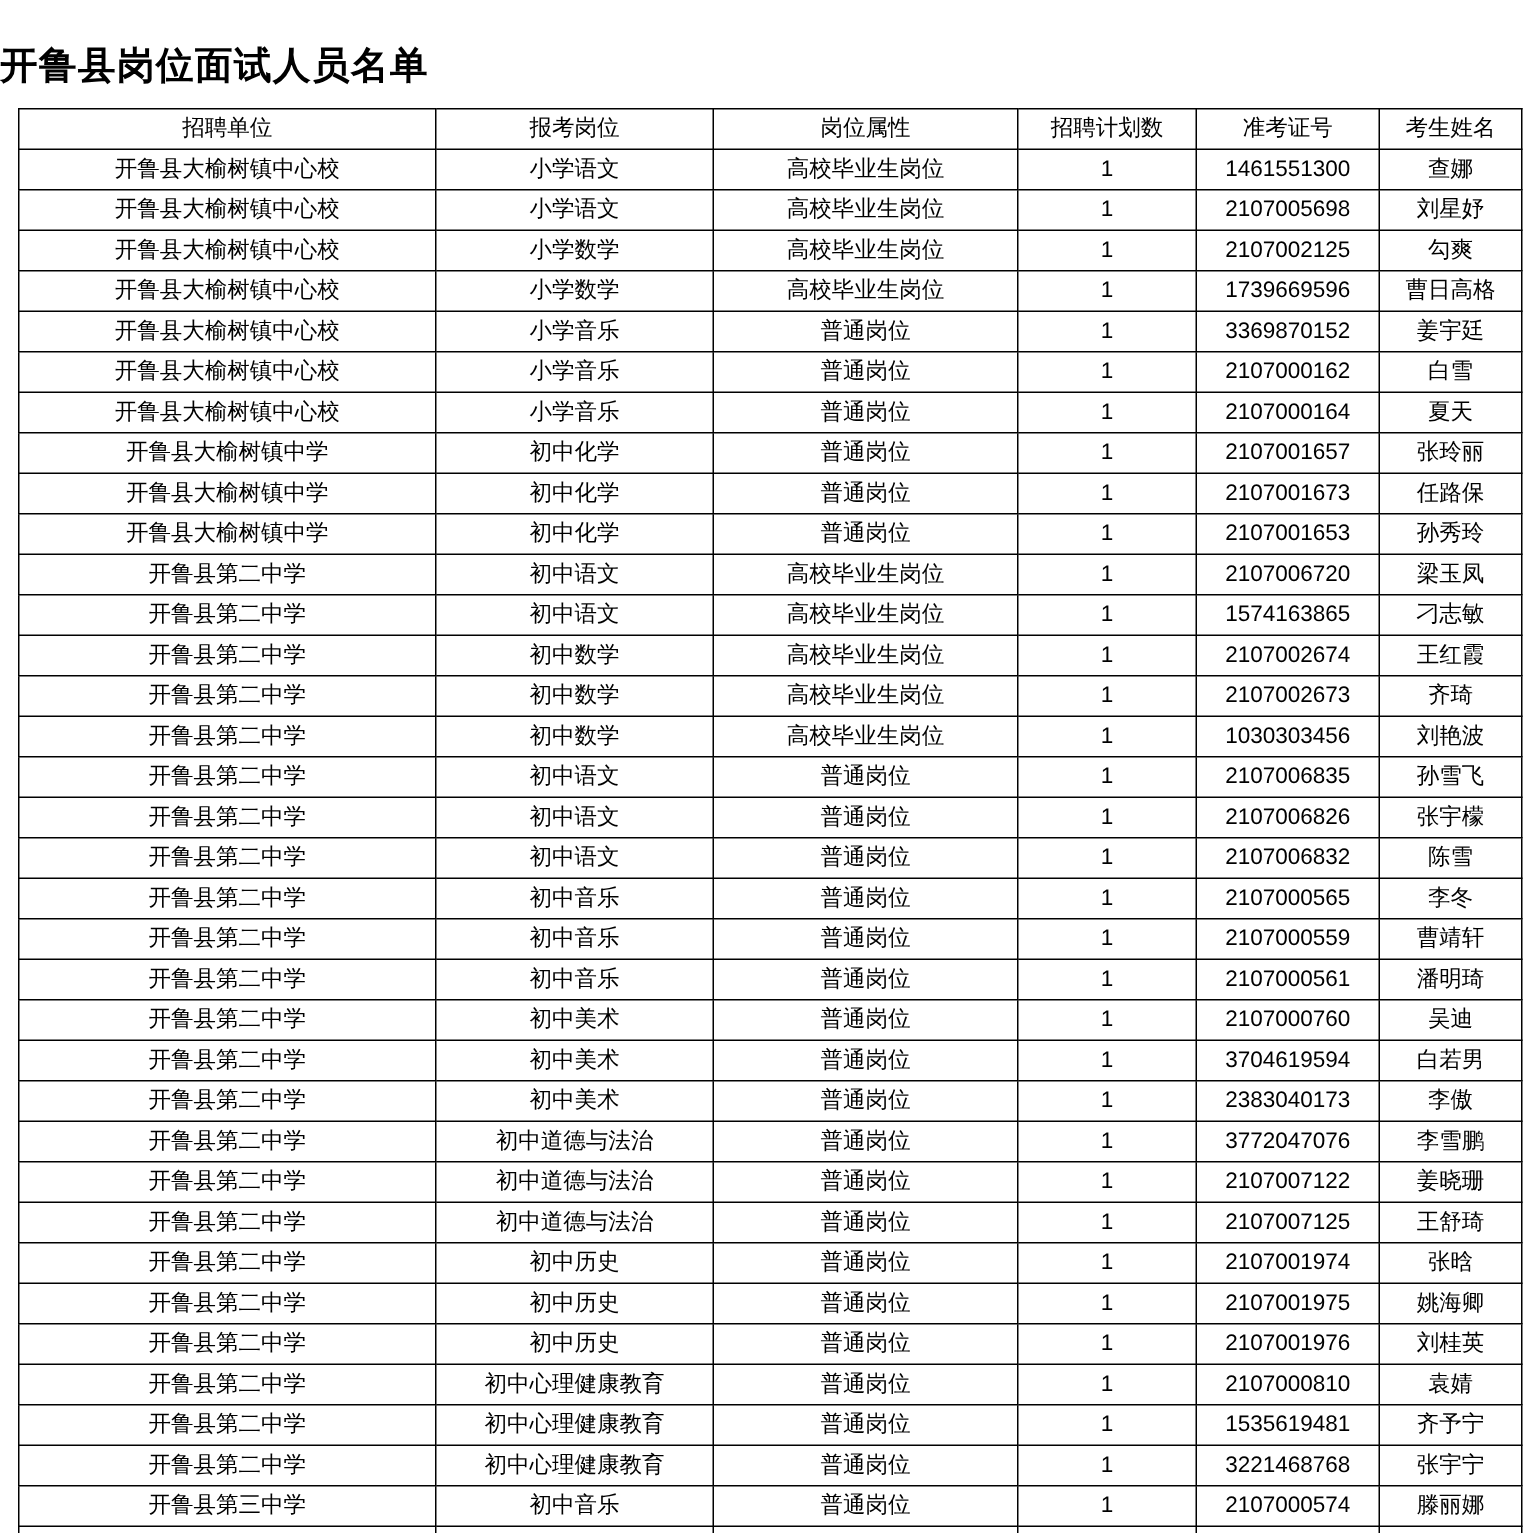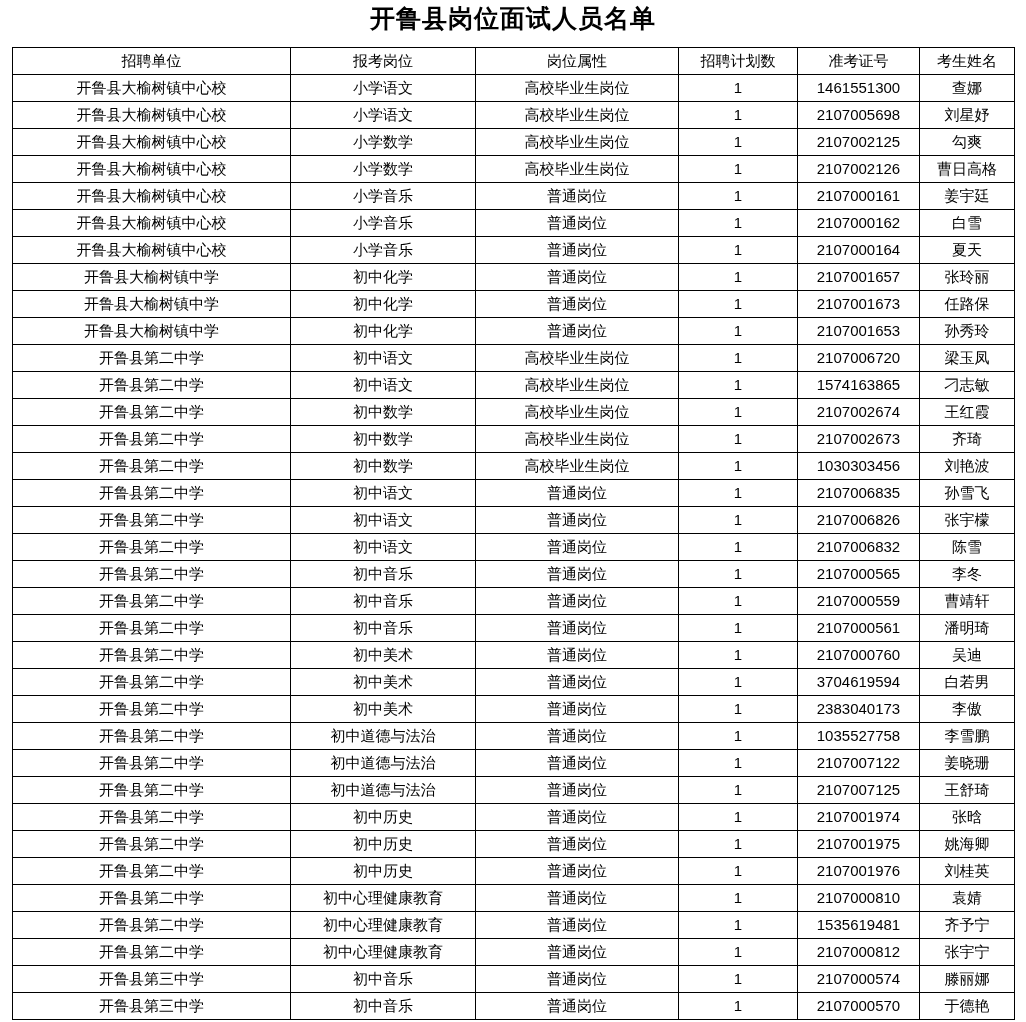--- a/index.html
+++ b/index.html
@@ -12,25 +12,24 @@
     min-height: 1022px;
     font-family: "Liberation Sans", "DejaVu Sans", sans-serif;
     color: #000000;
   }
   .page {
     width: 1026px;
     box-sizing: border-box;
     padding: 0;
   }
   .doc-title {
-    text-align: center;
     font-size: 25px;
     font-weight: bold;
     letter-spacing: 1px;
-    padding: 2px 0 12px 0;
+    padding: 27px 0 12px 0;
     font-family: "DejaVu Sans", "Liberation Sans", sans-serif;
   }
   table.roster {
     border-collapse: collapse;
     table-layout: fixed;
     width: 1002px;
     margin: 0 12px;
     font-size: 15px;
   }
   table.roster th,
@@ -106,29 +105,29 @@
           <td>高校毕业生岗位</td>
           <td class="num">1</td>
           <td class="num">2107002125</td>
           <td>勾爽</td>
         </tr>
         <tr>
           <td>开鲁县大榆树镇中心校</td>
           <td>小学数学</td>
           <td>高校毕业生岗位</td>
           <td class="num">1</td>
-          <td class="num">2107002126</td>
+          <td class="num">1739669596</td>
           <td>曹日高格</td>
         </tr>
         <tr>
           <td>开鲁县大榆树镇中心校</td>
           <td>小学音乐</td>
           <td>普通岗位</td>
           <td class="num">1</td>
-          <td class="num">2107000161</td>
+          <td class="num">3369870152</td>
           <td>姜宇廷</td>
         </tr>
         <tr>
           <td>开鲁县大榆树镇中心校</td>
           <td>小学音乐</td>
           <td>普通岗位</td>
           <td class="num">1</td>
           <td class="num">2107000162</td>
           <td>白雪</td>
         </tr>
@@ -274,21 +273,21 @@
           <td>普通岗位</td>
           <td class="num">1</td>
           <td class="num">2383040173</td>
           <td>李傲</td>
         </tr>
         <tr>
           <td>开鲁县第二中学</td>
           <td>初中道德与法治</td>
           <td>普通岗位</td>
           <td class="num">1</td>
-          <td class="num">1035527758</td>
+          <td class="num">3772047076</td>
           <td>李雪鹏</td>
         </tr>
         <tr>
           <td>开鲁县第二中学</td>
           <td>初中道德与法治</td>
           <td>普通岗位</td>
           <td class="num">1</td>
           <td class="num">2107007122</td>
           <td>姜晓珊</td>
         </tr>
@@ -338,21 +337,21 @@
           <td>普通岗位</td>
           <td class="num">1</td>
           <td class="num">1535619481</td>
           <td>齐予宁</td>
         </tr>
         <tr>
           <td>开鲁县第二中学</td>
           <td>初中心理健康教育</td>
           <td>普通岗位</td>
           <td class="num">1</td>
-          <td class="num">2107000812</td>
+          <td class="num">3221468768</td>
           <td>张宇宁</td>
         </tr>
         <tr>
           <td>开鲁县第三中学</td>
           <td>初中音乐</td>
           <td>普通岗位</td>
           <td class="num">1</td>
           <td class="num">2107000574</td>
           <td>滕丽娜</td>
         </tr>

